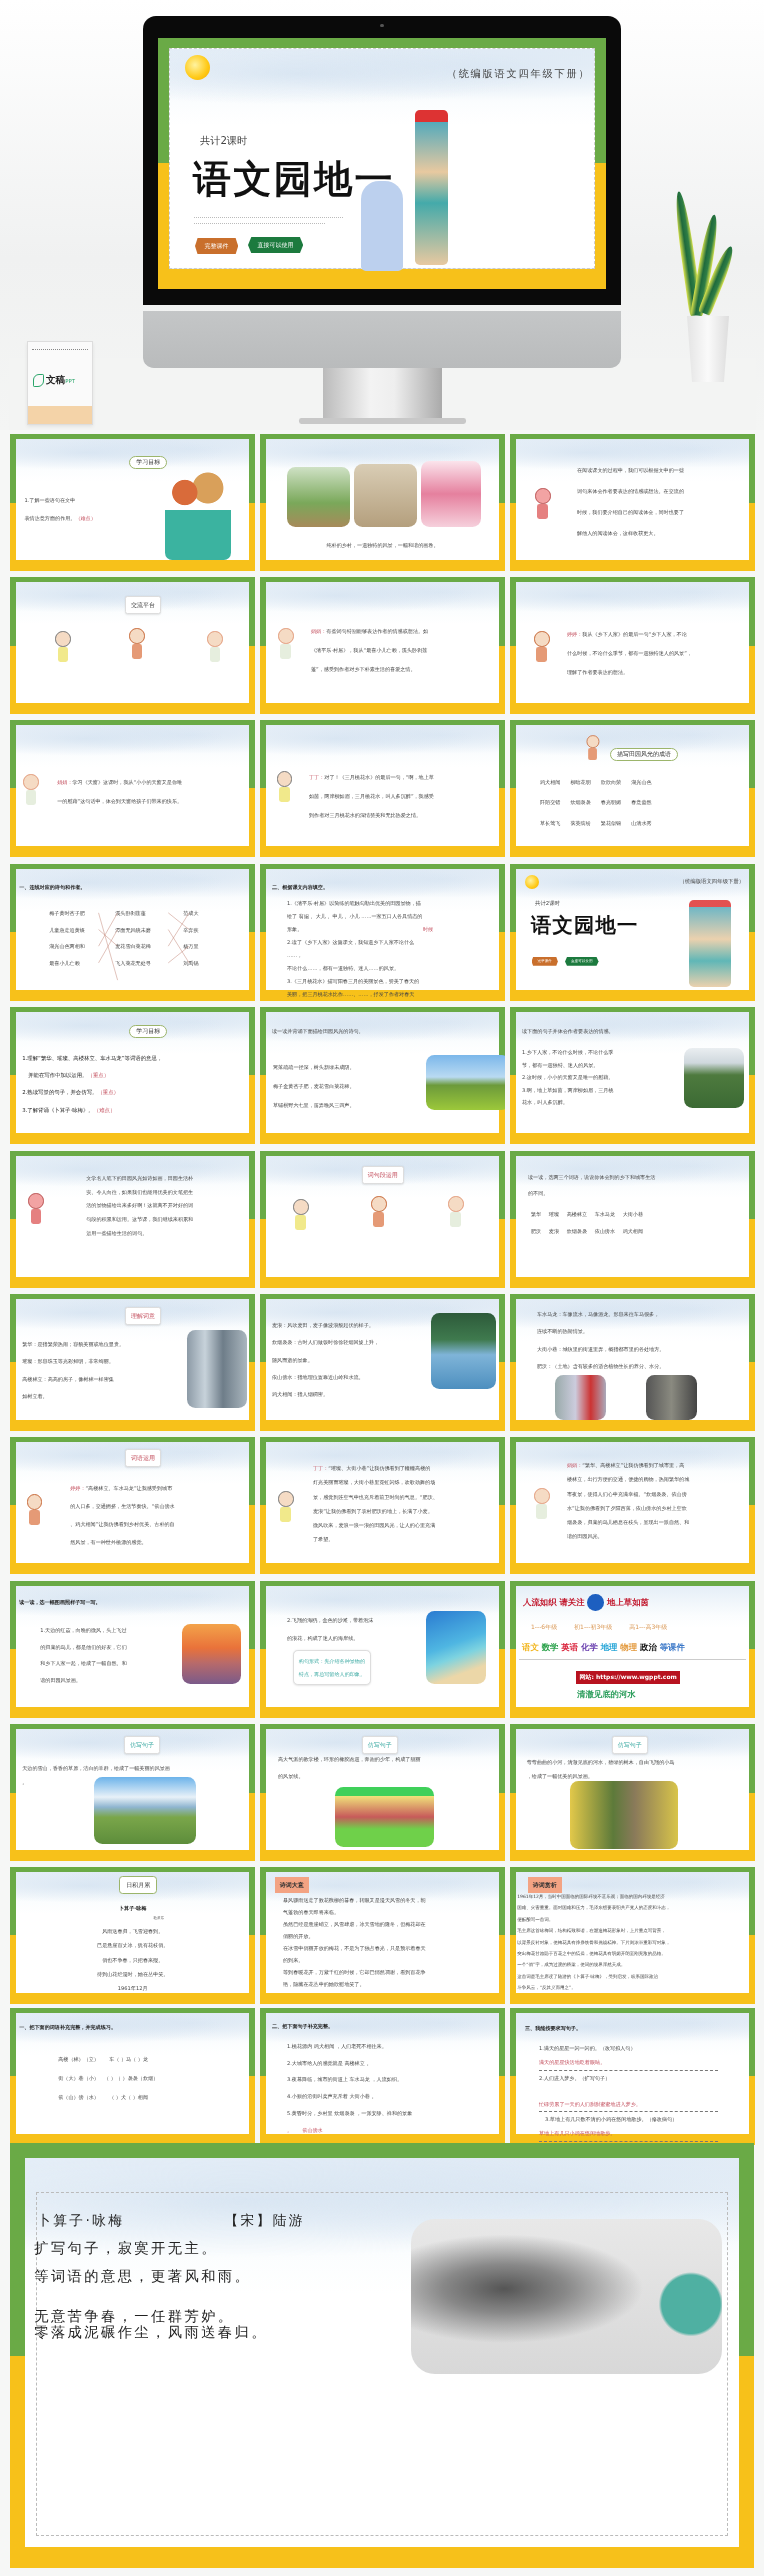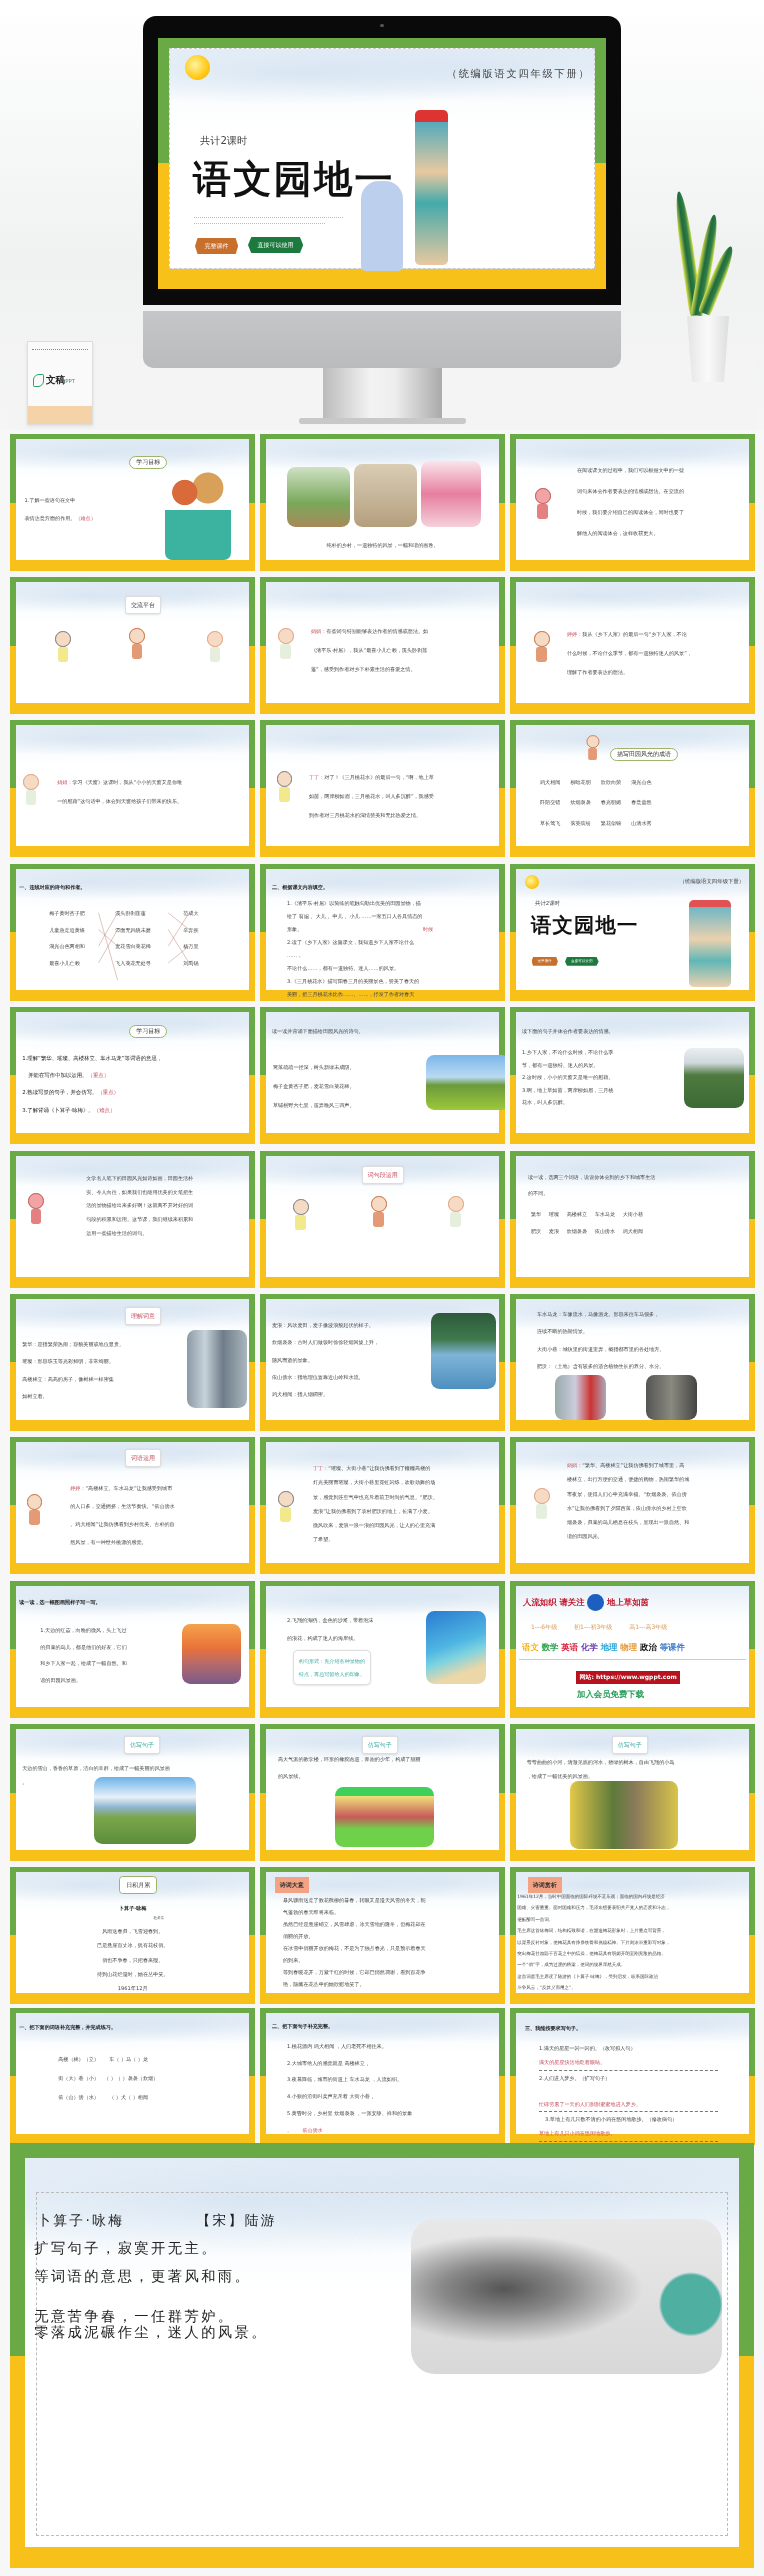--- a/index.html
+++ b/index.html
@@ -503,21 +503,21 @@
   <div class="img" style="left:166px;top:30px;width:60px;height:73px;background:linear-gradient(160deg,#2a7bd1 0,#4fb6e2 45%,#7dd3e0 60%,#ecd7a8 80%)"></div>
 </div>
 <div class="slide thumb" style="left:510px;top:1581px">
   <div class="bg"></div>
     <div class="inner"></div>
   <div style="position:absolute;left:13px;top:13px;font-size:8.4px;font-weight:bold;color:#c2192e;white-space:nowrap"><span>人流如织 请关注</span> <span style="display:inline-block;width:16.7px;height:16.7px;border-radius:50%;background:#1d5fc0;vertical-align:middle"></span> <span>地上草如茵</span></div>
   <div style="position:absolute;left:21px;top:42px;font-size:6px;color:#d99652;word-spacing:15px"><span>1---6年级</span> <span>初1---初3年级</span> <span>高1---高3年级</span></div>
   <div id="subjects" style="position:absolute;left:12px;top:61px;font-size:8.4px;font-weight:bold"><span style="color: rgb(242, 181, 28);">语文 </span><span style="color: rgb(42, 161, 74);">数学 </span><span style="color: rgb(217, 33, 58);">英语 </span><span style="color: rgb(106, 63, 174);">化学 </span><span style="color: rgb(42, 167, 216);">地理 </span><span style="color: rgb(227, 154, 62);">物理 </span><span style="color: rgb(17, 17, 17);">政治 </span><span style="color: rgb(59, 120, 200);">等课件 </span></div>
   <div style="position:absolute;left:9px;right:9px;top:78px;border-top:0.6px solid #ccc"></div>
   <div style="position:absolute;left:66px;top:90px;background:#b8121f;color:#fff;font-size:6px;font-weight:bold;padding:1.8px 3.6px"><span>网站:</span> <span>https://www.wgppt.com</span></div>
-  <div style="position:absolute;left:67px;top:108px;font-size:8.4px;font-weight:bold;color:#2a9d5a">加入会员免费下载</div>
+  <div style="position:absolute;left:67px;top:108px;font-size:8.4px;font-weight:bold;color:#2a9d5a">清澈见底的河水</div>
 </div>
 
 <div class="slide thumb" style="left:10.2px;top:1724px">
   <div class="bg"></div>
     <div class="inner">
       <div class="cloud"></div>
     </div>
   <div class="tag-box teal" style="left:114px;top:12px">仿写句子</div>
   <div class="txt" style="left:12px;top:37px;line-height:14.3px">
       <div>天边的雪山，香香的草原，洁白的羊群，绘成了一幅美丽的风景画</div>
@@ -645,20 +645,20 @@
       <div class="pink" style="border-bottom:0.6px dashed #777;width:179px">草地上有几只小鸡在悠闲地散步。</div>
     </div>
 </div>
 
 <div class="slide final">
   <div class="bg"></div>
   <div class="inner">
       <div class="cloud"></div>
     </div>
   <div class="dash"></div>
-  <div class="poem-line" style="top:69px;left:27px;font-size:13.7px"><span>卜算子·咏梅</span><span style="margin-left:72px">【宋】陆游</span></div>
+  <div class="poem-line" style="top:69px;left:27px;font-size:13.7px"><span>卜算子·咏梅</span><span style="margin-left:100px">【宋】陆游</span></div>
   <div class="poem-line" style="top:96px">扩写句子，寂寞开无主。</div>
   <div class="poem-line" style="top:124px">等词语的意思，更著风和雨。</div>
   <div class="poem-line" style="top:164px">无意苦争春，一任群芳妒。</div>
-  <div class="poem-line" style="top:180px">零落成泥碾作尘，迷人的风景。</div>
+  <div class="poem-line" style="top:180px">零落成泥碾作尘，风雨送春归。</div>
   <div class="img" style="left:401px;top:76px;width:311px;height:155px;border-radius:24px;background:radial-gradient(circle at 90% 55%,#4fb0a2 0,#4fb0a2 10%,transparent 11%),radial-gradient(ellipse at 30% 45%,#555 0,#888 20%,transparent 45%),linear-gradient(#e8e8e8,#d8d8d8)"></div>
 </div>
 
 
 </body></html>

